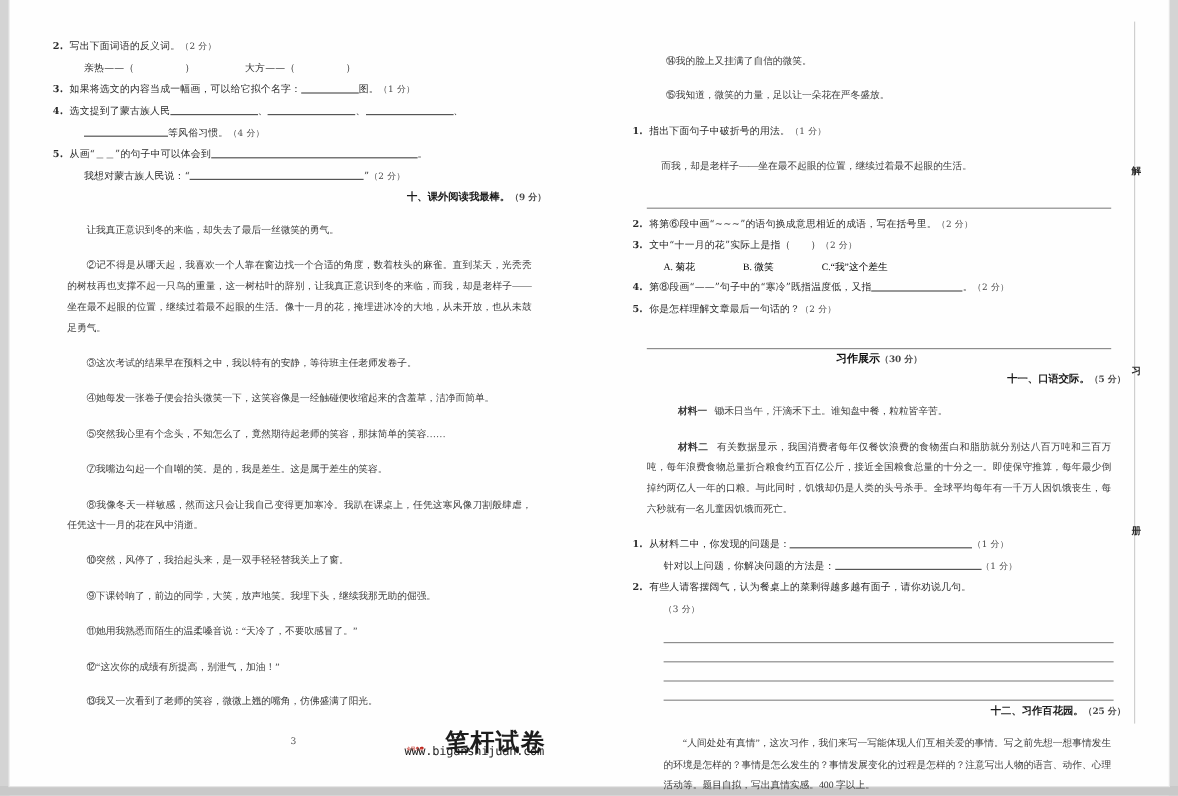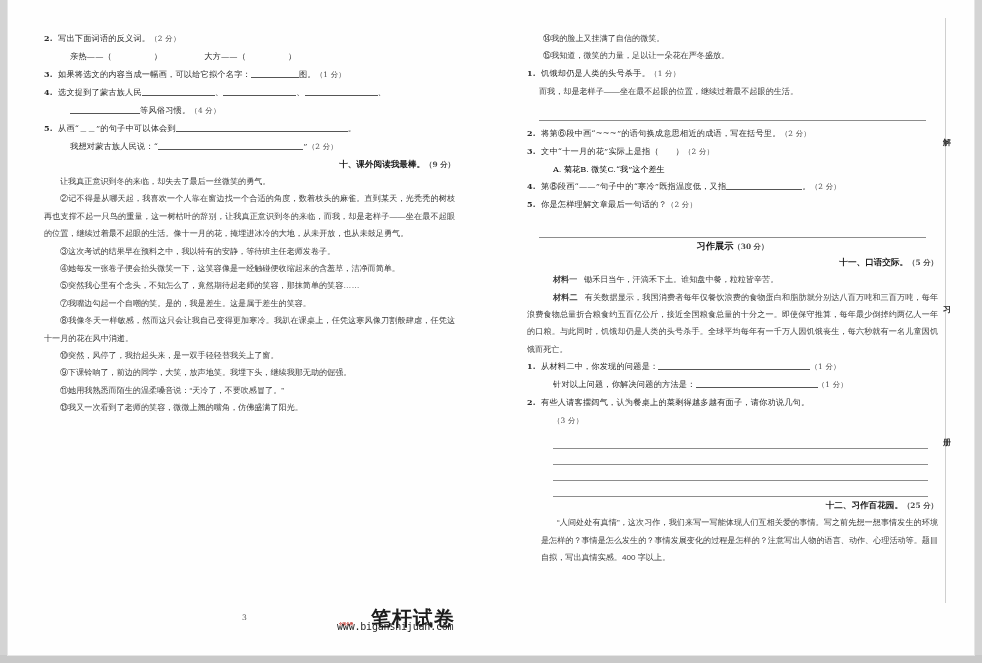--- a/index.html
+++ b/index.html
@@ -36,35 +36,35 @@
   .sub{padding-left:26px;}
   .score{font-size:7.4px;color:#4a4a4a;}
   .blank{display:inline-block;border-bottom:1px solid #555;height:9px;vertical-align:-1px;}
   .sectionhead{
     font-weight:bold;font-size:8.6px;margin:4px 0 2px 0;color:#1a1a1a;text-align:right;
   }
   .artTitle{
     text-align:center;font-weight:bold;font-size:8.6px;margin:3px 0 2px 0;color:#1a1a1a;
   }
   .para{
-    text-indent:16px;margin:0;
+    text-indent:16px;margin:12px;
     font-size:8.1px;line-height:17.4px;color:#3b3b3b;
     text-align:justify;
-    font-family:Liberation Sans, sans-serif;
+    font-family:Liberation Serif, serif;
   }
   .bigsec{
     text-align:center;font-weight:bold;font-size:9.2px;margin:2px 0 4px 0;color:#111;
   }
   .writeline{
     border-bottom:1px solid #8d8d8d;height:15px;margin:0 0 0 0;
   }
   .ansline{
     border-bottom:1px solid #8d8d8d;height:14px;
   }
-  .opts{display:flex;padding-left:26px;font-size:8.1px;line-height:17px;}
+  .opts{display:flex;gap:40px;padding-left:26px;font-size:8.1px;line-height:17px;font-family:Liberation Serif, serif;}
   .matlabel{font-weight:bold;}
   .pagenum{
     position:absolute;bottom:18px;font-size:7.6px;color:#555;
   }
   .pagenumL{left:234px;}
   .watermark{
     position:absolute;left:329px;bottom:6px;width:180px;height:42px;
   }
   .wm-cn{
     font-family:"DejaVu Sans","Liberation Sans",sans-serif;
@@ -147,33 +147,34 @@
       <p class="para">让我真正意识到冬的来临，却失去了最后一丝微笑的勇气。</p>
       <p class="para">②记不得是从哪天起，我喜欢一个人靠在窗边找一个合适的角度，数着枝头的麻雀。直到某天，光秃秃的树枝再也支撑不起一只鸟的重量，这一树枯叶的辞别，让我真正意识到冬的来临，而我，却是老样子——坐在最不起眼的位置，继续过着最不起眼的生活。像十一月的花，掩埋进冰冷的大地，从未开放，也从未鼓足勇气。</p>
       <p class="para">③这次考试的结果早在预料之中，我以特有的安静，等待班主任老师发卷子。</p>
       <p class="para">④她每发一张卷子便会抬头微笑一下，这笑容像是一经触碰便收缩起来的含羞草，洁净而简单。</p>
       <p class="para">⑤突然我心里有个念头，不知怎么了，竟然期待起老师的笑容，那抹简单的笑容……</p>
       <p class="para">⑦我嘴边勾起一个自嘲的笑。是的，我是差生。这是属于差生的笑容。</p>
       <p class="para">⑧我像冬天一样敏感，然而这只会让我自己变得更加寒冷。我趴在课桌上，任凭这寒风像刀割般肆虐，任凭这十一月的花在风中消逝。</p>
       <p class="para">⑩突然，风停了，我抬起头来，是一双手轻轻替我关上了窗。</p>
       <p class="para">⑨下课铃响了，前边的同学，大笑，放声地笑。我埋下头，继续我那无助的倔强。</p>
       <p class="para">⑪她用我熟悉而陌生的温柔嗓音说：“天冷了，不要吹感冒了。”</p>
+      <p class="para">⑫“这次你的成绩有所提高，别泄气，加油！”</p>
       <p class="para">⑬我又一次看到了老师的笑容，微微上翘的嘴角，仿佛盛满了阳光。</p>
 
       <div class="pagenum pagenumL">3</div>
     </div>
 
     <div class="col colR">
 
       <p class="para">⑭我的脸上又挂满了自信的微笑。</p>
       <p class="para">⑮我知道，微笑的力量，足以让一朵花在严冬盛放。</p>
 
       <div class="q t">
         <span class="qnum">1.</span>
-        <span>饥饿却仍是人类的头号杀手。</span><span class="score">（1 分）</span>
+        <span>指出下面句子中破折号的用法。</span><span class="score">（1 分）</span>
       </div>
       <p class="para" style="text-indent:0;padding-left:12px">而我，却是老样子——坐在最不起眼的位置，继续过着最不起眼的生活。</p>
       <div class="ansline" style="margin:6px 12px 4px 12px"></div>
 
       <div class="q t">
         <span class="qnum">2.</span>
         <span>将第⑥段中画“~~~”的语句换成意思相近的成语，写在括号里。</span><span class="score">（2 分）</span>
       </div>
 
       <div class="q t">

